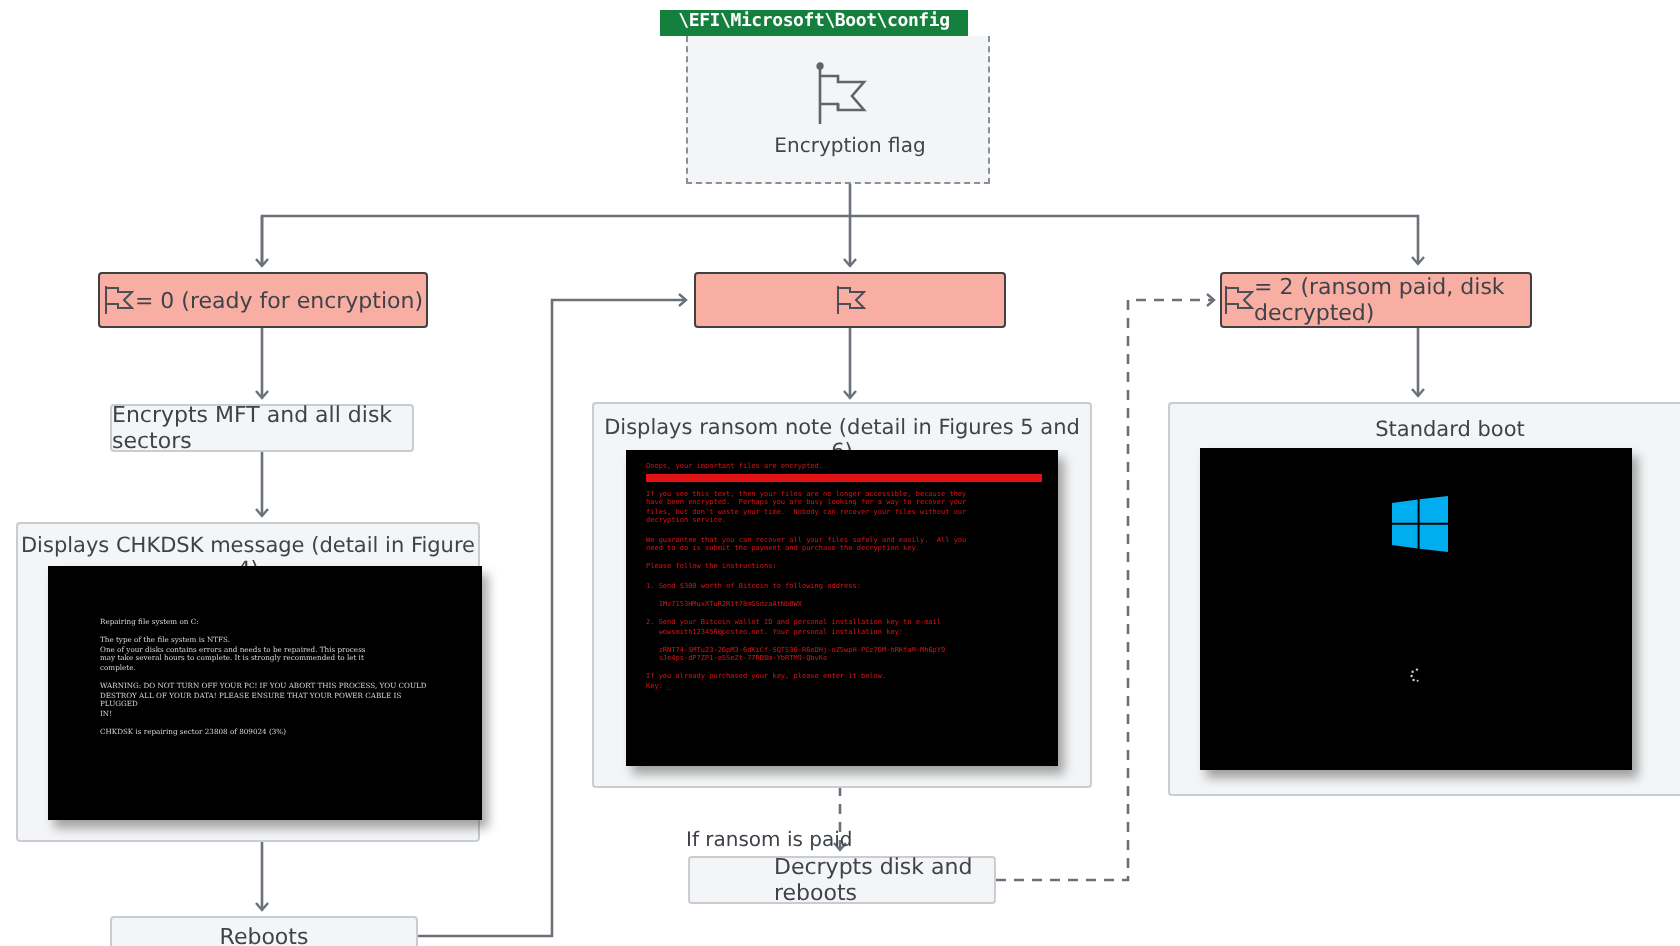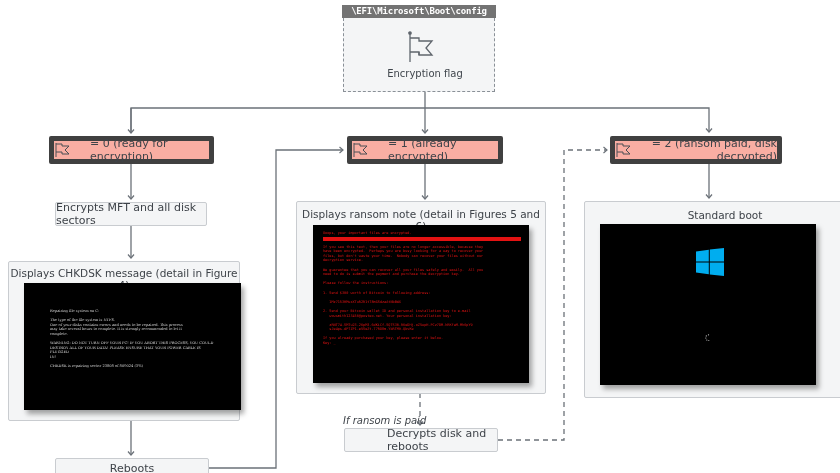--- a/index.html
+++ b/index.html
@@ -2,52 +2,52 @@
 <html><head>
 <meta charset="utf-8">
 <style>
   html, body { margin: 0; padding: 0; background: #ffffff; }
   body { width: 840px; height: 473px; position: relative; overflow: hidden;
          font-family: "DejaVu Sans", "Liberation Sans", sans-serif; color: #3c4043; }
   .abs { position: absolute; }
   #wires { position: absolute; left: 0; top: 0; width: 840px; height: 473px; }
 
   
-  .config-path { left: 342px; top: 5px; width: 154px; height: 13px; background: #737373; color: #fff;
+  .config-path { left: 330px; top: 5px; width: 154px; height: 13px; background: #15803d; color: #fff;
                  font-family: "DejaVu Sans Mono", "Liberation Mono", monospace; font-weight: bold; font-size: 9px;
                  line-height: 13px; text-align: center; letter-spacing: -0.2px; }
   .config-box { left: 343px; top: 18px; width: 152px; height: 74px; border: 1px dashed #8a9097; border-top: none;
                 background: #f4f5f6; box-sizing: border-box; }
   .config-flag { left: 406px; top: 30px; width: 28px; height: 34px; }
   .config-label { left: 343px; top: 68px; width: 164px; text-align: center; font-size: 10px; color: #40464d; }
 
   
-  .state { height: 28px; top: 136px; background: #f9aea3; border: 5px solid #404040; border-radius: 2px;
-           box-sizing: border-box; display: flex; align-items: center; justify-content: center; gap: 20px;
+  .state { height: 28px; top: 136px; background: #f9aea3; border: 1px solid #404040; border-radius: 2px;
+           box-sizing: border-box; display: flex; align-items: center; justify-content: center; gap: 0;
            font-size: 11px; color: #3e4349; }
   .state svg { width: 16px; height: 16px; flex: none; }
 
   
   .step { background: #f4f5f6; border: 1px solid #c9ccd0; border-radius: 2px; box-sizing: border-box;
           display: flex; align-items: center; justify-content: center; font-size: 11px; color: #3e4349; }
 
   .panel { background: #f4f5f6; border: 1px solid #c9ccd0; border-radius: 2px; box-sizing: border-box; }
   .panel-title { position: absolute; left: 0; right: 0; text-align: center; font-size: 10.5px; color: #3e4349; }
   .screen { position: absolute; background: #000; box-shadow: 3px 4px 5px rgba(0,0,0,0.35); overflow: hidden; }
 
   .chk { color: #d9d9d9; font-family: "DejaVu Serif", "Liberation Serif", serif; font-size: 3.6px; line-height: 4.6px;
          position: absolute; left: 26px; top: 26px; right: 26px; white-space: pre-wrap; }
   .ransom { color: #e31212; font-family: "DejaVu Sans Mono", "Liberation Mono", monospace; font-size: 3.5px; line-height: 4.6px;
             position: absolute; left: 10px; top: 6px; right: 8px; white-space: pre-wrap; }
   .ransom .bar { display: block; height: 4px; background: #e31212; margin: 1px 0 4px 0; }
 
   .win-logo { position: absolute; left: 96px; top: 24px; width: 28px; height: 28px; }
   .spinner { position: absolute; left: 105px; top: 110px; width: 7px; height: 7px; }
 
-  .cond-label { left: 343px; top: 415px; font-size: 10px; color: #3e4349; font-style: italic; }
+  .cond-label { left: 343px; top: 415px; font-size: 10px; color: #3e4349; }
 </style>
 </head>
 <body>
 
 <svg id="wires" viewBox="0 0 840 473">
   <defs>
     <marker id="arr" markerWidth="8" markerHeight="8" refX="4" refY="4" orient="auto" markerUnits="userSpaceOnUse">
       <path d="M0.5,1 L4,4 L0.5,7" fill="none" stroke="#6b7178" stroke-width="1.2"></path>
     </marker>
   </defs>
@@ -94,23 +94,22 @@
     </svg>
   <span>= 0 (ready for encryption)</span>
 </div>
 <div class="abs state" style="left:347px; width:156px;">
   <svg viewBox="0 0 16 16">
       <g fill="none" stroke="#4a4f55" stroke-width="1">
         <line x1="2" y1="1" x2="2" y2="15"></line>
         <polyline points="2,2 8,2 8,4 15,4 11,8 15,12 8,12 8,10 2,10"></polyline>
       </g>
     </svg>
-  <span>= 1 (already encrypted)</span>
 </div>
-<div class="abs state" style="left:610px; width:172px;text-align:right;">
+<div class="abs state" style="left:610px; width:156px;">
   <svg viewBox="0 0 16 16">
       <g fill="none" stroke="#4a4f55" stroke-width="1">
         <line x1="2" y1="1" x2="2" y2="15"></line>
         <polyline points="2,2 8,2 8,4 15,4 11,8 15,12 8,12 8,10 2,10"></polyline>
       </g>
     </svg>
   <span>= 2 (ransom paid, disk decrypted)</span>
 </div>
 
 <div class="abs step" style="left:55px; top:202px; width:152px; height:24px;">Encrypts MFT and all disk sectors</div>

